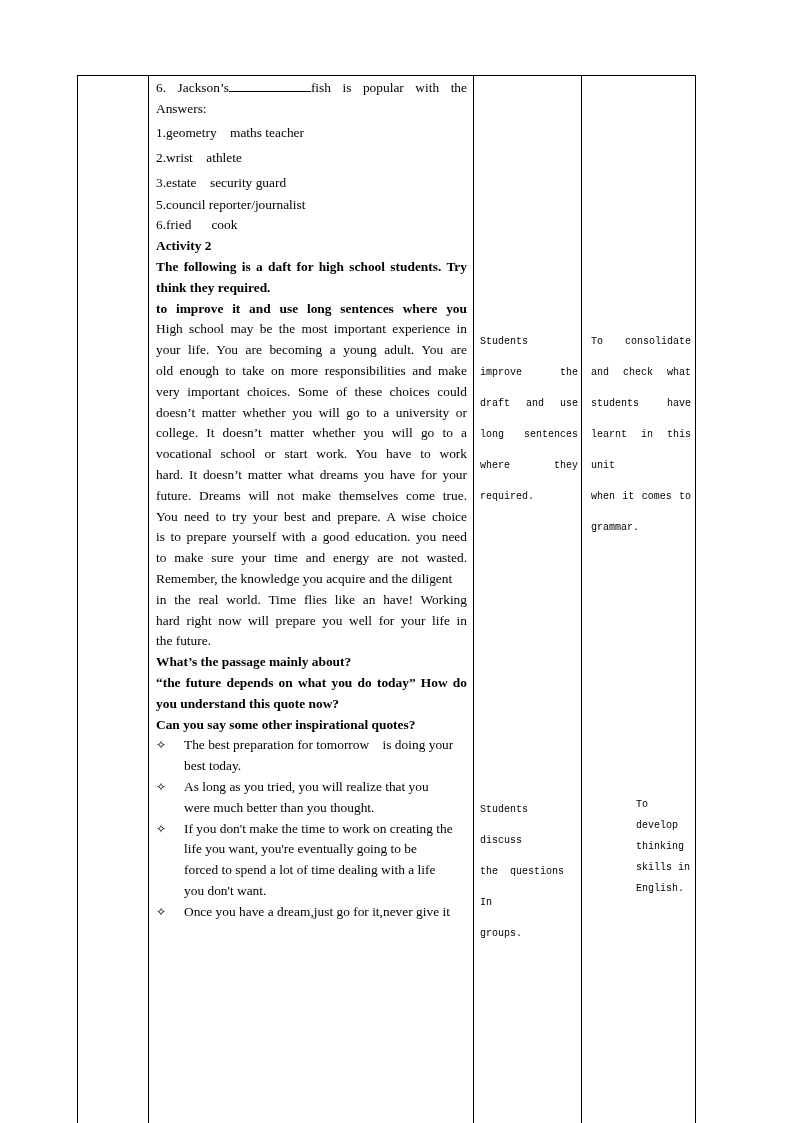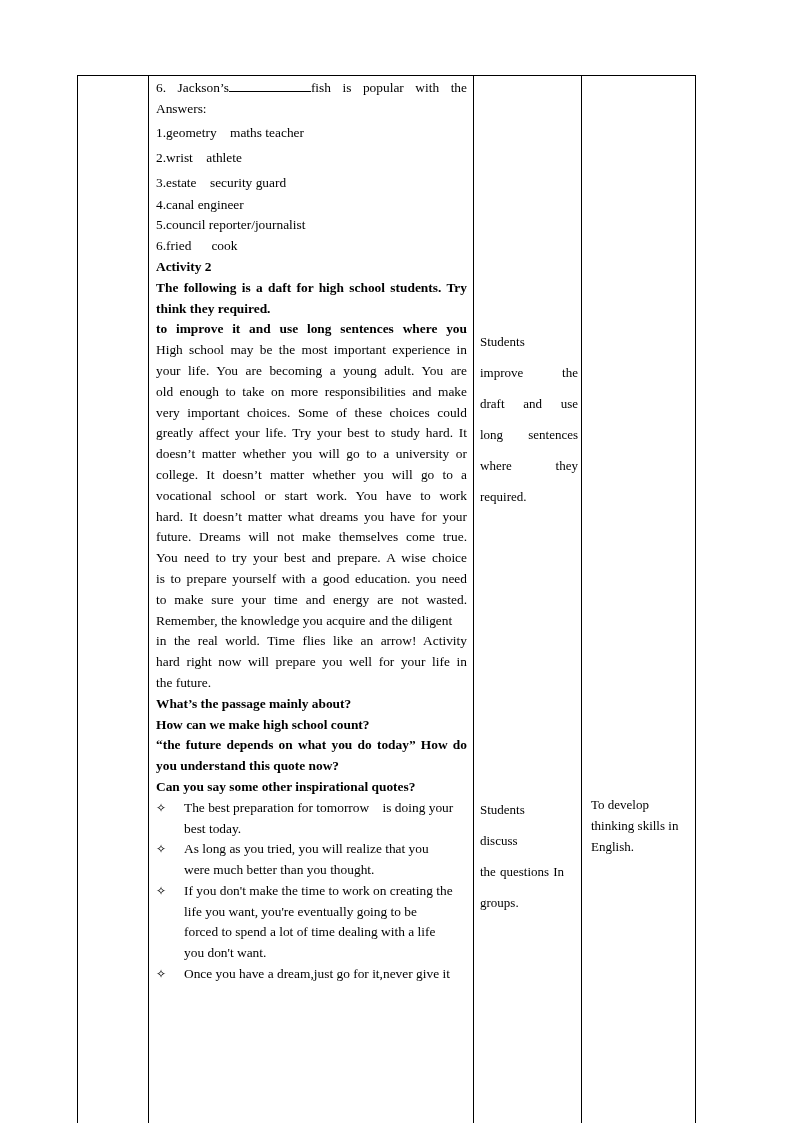--- a/index.html
+++ b/index.html
@@ -13,68 +13,65 @@
   .c3 { left:396px; width:108px; padding:0 4px 0 6px; }
   .c4 { left:504px; width:114px; padding:0 5px 0 9px; }
   .ln { font-size:13.4px; line-height:20.8px; white-space:nowrap; }
   .j  { text-align:justify; text-align-last:justify; white-space:normal; }
   .b  { font-weight:bold; }
   .gap { height:25px; line-height:25px; }
   .blank { display:inline-block; width:82px; border-bottom:1px solid #000; height:11px; vertical-align:baseline; }
   .bul { display:flex; }
   .bul .sym { width:28px; flex:none; font-family:"DejaVu Sans", sans-serif; font-size:12px; }
   .bul .txt { flex:1; }
-  .side { font-size:13px; line-height:31px; }
-  .side.tight { line-height:21px; }
+  .side { font-size:10px; line-height:31px;font-family:Liberation Mono, monospace; }
+  .side.tight { line-height:21px;margin-left:45px; }
 </style>
 </head>
 <body>
 
 <div class="table">
   <div class="vline" style="left:70px"></div>
   <div class="vline" style="left:395px"></div>
   <div class="vline" style="left:503px"></div>
 
   <div class="cell" style="left:0;width:70px"></div>
 
   <div class="cell c2">
     <div class="ln j"><span>6. Jackson’s</span><span class="blank"></span><span>fish is popular with the</span></div>
     <div class="ln">Answers:</div>
     <div class="ln gap" style="white-space:pre">1.geometry    maths teacher</div>
     <div class="ln gap" style="white-space:pre">2.wrist    athlete</div>
     <div class="ln gap" style="white-space:pre">3.estate    security guard</div>
-    <div class="ln" style="white-space:pre">4.canal engineer</div>
     <div class="ln" style="white-space:pre">5.council reporter/journalist</div>
     <div class="ln" style="white-space:pre">6.fried      cook</div>
 
     <div class="ln b">Activity 2</div>
     <div class="ln b j">The following is a daft for high school students. Try</div>
     <div class="ln b">think they required.</div>
     <div class="ln b j">to improve it and use long sentences where you</div>
 
     <div class="ln j">High school may be the most important experience in</div>
     <div class="ln j">your life.    You are becoming a young adult. You are</div>
     <div class="ln j">old enough to take on more responsibilities and make</div>
     <div class="ln j">very important choices. Some of these choices could</div>
-    <div class="ln j">greatly affect your life. Try your best to study hard. It</div>
     <div class="ln j">doesn’t matter whether you will go to a university or</div>
     <div class="ln j">college. It doesn’t matter whether you will go to a</div>
     <div class="ln j">vocational school or start work. You have to work</div>
     <div class="ln j">hard. It doesn’t matter what dreams you have for your</div>
     <div class="ln j">future. Dreams will not make themselves come true.</div>
     <div class="ln j">You need to try your best and prepare. A wise choice</div>
     <div class="ln j">is to prepare yourself with a good education. you need</div>
     <div class="ln j">to make sure your time and energy are not wasted.</div>
     <div class="ln">Remember, the knowledge you acquire and the diligent</div>
-    <div class="ln j">in the real world. Time flies like an arrow! Activity</div>
+    <div class="ln j">in the real world. Time flies like an have! Working</div>
     <div class="ln j">hard right now will prepare you well for your life in</div>
     <div class="ln">the future.</div>
 
     <div class="ln b">What’s the passage mainly about?</div>
-    <div class="ln b">How can we make high school count?</div>
     <div class="ln b j">“the future depends on what you do today” How do</div>
     <div class="ln b">you understand this quote now?</div>
     <div class="ln b">Can you say some other inspirational quotes?</div>
 
     <div class="bul">
       <span class="ln sym">✧</span>
       <div class="txt">
         <div class="ln" style="white-space:pre">The best preparation for tomorrow    is doing your</div>
         <div class="ln">best today.</div>
       </div>
@@ -113,19 +110,27 @@
       <div class="side">required.</div>
     </div>
     <div style="position:absolute;left:6px;right:18px;top:718px">
       <div class="side j">Students discuss</div>
       <div class="side j">the questions In</div>
       <div class="side">groups.</div>
     </div>
   </div>
 
   <div class="cell c4">
+    <div style="position:absolute;left:9px;right:5px;top:250px">
+      <div class="side j">To consolidate</div>
+      <div class="side j">and check what</div>
+      <div class="side j">students have</div>
+      <div class="side j">learnt in this unit</div>
+      <div class="side j">when it comes to</div>
+      <div class="side">grammar.</div>
+    </div>
     <div style="position:absolute;left:9px;right:5px;top:718px">
       <div class="side tight">To develop</div>
       <div class="side tight">thinking skills in</div>
       <div class="side tight">English.</div>
     </div>
   </div>
 </div>
 
 </body></html>

